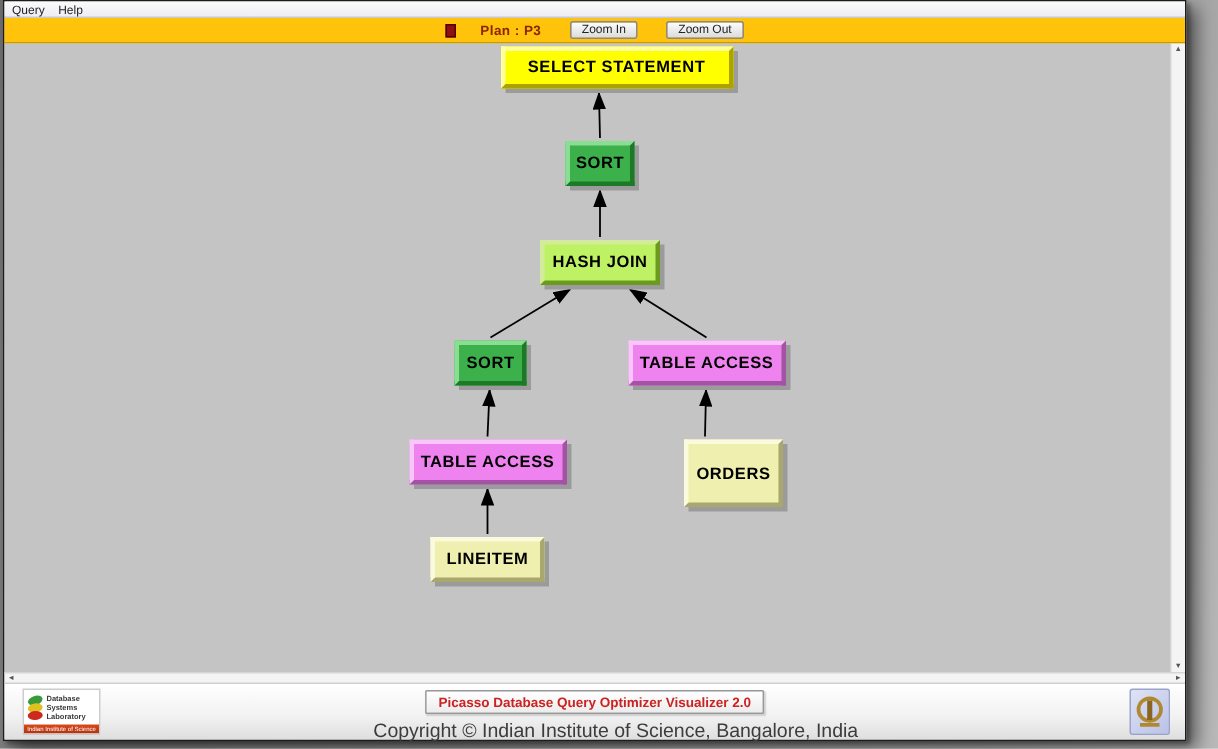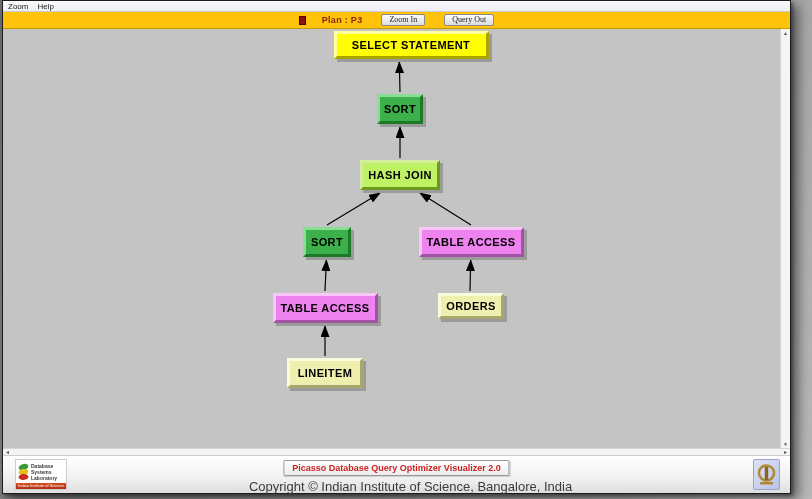--- a/index.html
+++ b/index.html
@@ -34,21 +34,21 @@
   }
   .menu-item { font-size: 8px; color: #1e1e1e; cursor: default; }
   .toolbar {
     height: 17px; flex: 0 0 17px;
     display: flex; align-items: center; justify-content: center; gap: 16px;
     border-bottom: 1px solid #c79a00;
   }
   .swatch { width: 7px; height: 9px; border: 1px solid #550000; }
   .plan-label { font-size: 9px; font-weight: bold; letter-spacing: 0.3px; }
   .tb-btn {
-    font-family: Liberation Serif, serif;
+    font-family: Liberation Sans, sans-serif;
     font-size: 8px; line-height: 10px; color: #222;
     padding: 0 7px; height: 12px;
     background: linear-gradient(to bottom, #fcfcfc, #dcdcdc);
     border: 1px solid #8a8a8a; border-radius: 2px;
     margin-left: 3px; cursor: pointer;
   }
   .content { flex: 1 1 auto; display: flex; min-height: 0; }
   .canvas { flex: 1 1 auto; position: relative; overflow: hidden; }
   .canvas svg { position: absolute; left: 0; top: 0; overflow: visible; }
   .plan-node {
@@ -108,29 +108,29 @@
     display: flex; align-items: center; justify-content: center;
   }
 </style>
 </head>
 <body>
 
 <div class="window">
 
 
   <div class="menubar">
-    <span class="menu-item">Zoom</span>
+    <span class="menu-item">Query</span>
     <span class="menu-item">Help</span>
   </div>
 
   <div class="toolbar" style="background: rgb(255, 195, 11);">
     <span class="swatch" style="background: rgb(142, 17, 17);"></span>
     <span class="plan-label" style="color: rgb(139, 37, 0);">Plan : P3</span>
     <button class="tb-btn">Zoom In</button>
-    <button class="tb-btn">Query Out</button>
+    <button class="tb-btn">Zoom Out</button>
   </div>
 
   <div class="content">
     <div class="canvas" style="background: rgb(196, 196, 196);">
       <svg id="edges" width="777" height="410">
         <defs>
           <marker id="arrowhead" markerUnits="userSpaceOnUse" markerWidth="12" markerHeight="9" refX="11" refY="4.5" orient="auto">
             <path d="M0,0 L12,4.5 L0,9 Z" fill="#000000"></path>
           </marker>
         </defs>
@@ -141,21 +141,21 @@
           <line x1="322" y1="262" x2="323.4" y2="231" stroke="#000000" stroke-width="1.2" marker-end="url(#arrowhead)"></line>
           <line x1="467" y1="262" x2="467.7" y2="231" stroke="#000000" stroke-width="1.2" marker-end="url(#arrowhead)"></line>
           <line x1="322" y1="327" x2="322" y2="297" stroke="#000000" stroke-width="1.2" marker-end="url(#arrowhead)"></line>
         </svg>
     <div class="plan-node" style="left: 330.5px; top: 2px; width: 155px; height: 28px; background: rgb(255, 255, 0); border-color: rgb(255, 255, 158) rgb(171, 164, 0) rgb(171, 164, 0) rgb(255, 255, 158);">SELECT STATEMENT</div>
         <div class="plan-node" style="left: 374px; top: 65px; width: 46px; height: 30px; background: rgb(60, 176, 74); border-color: rgb(138, 222, 147) rgb(28, 122, 38) rgb(28, 122, 38) rgb(138, 222, 147);">SORT</div>
         <div class="plan-node" style="left: 357px; top: 131px; width: 80px; height: 30px; background: #bef264; border-color: rgb(210, 236, 155) rgb(107, 154, 31) rgb(107, 154, 31) rgb(210, 236, 155);">HASH JOIN</div>
         <div class="plan-node" style="left: 300px; top: 198px; width: 48px; height: 30px; background: rgb(60, 176, 74); border-color: rgb(138, 222, 147) rgb(28, 122, 38) rgb(28, 122, 38) rgb(138, 222, 147);">SORT</div>
         <div class="plan-node" style="left: 415.5px; top: 198px; width: 105px; height: 30px; background: rgb(238, 130, 238); border-color: rgb(249, 198, 249) rgb(163, 83, 163) rgb(163, 83, 163) rgb(249, 198, 249);">TABLE ACCESS</div>
         <div class="plan-node" style="left: 269.5px; top: 264px; width: 105px; height: 30px; background: rgb(238, 130, 238); border-color: rgb(249, 198, 249) rgb(163, 83, 163) rgb(163, 83, 163) rgb(249, 198, 249);">TABLE ACCESS</div>
-        <div class="plan-node" style="left: 435px; top: 264px; width: 66px; height: 26px; background: rgb(239, 239, 176); border-color: rgb(250, 250, 220) rgb(168, 168, 110) rgb(168, 168, 110) rgb(250, 250, 220);">ORDERS</div>
+        <div class="plan-node" style="left: 453px; top: 264px; width: 66px; height: 45px; background: rgb(239, 239, 176); border-color: rgb(250, 250, 220) rgb(168, 168, 110) rgb(168, 168, 110) rgb(250, 250, 220);">ORDERS</div>
         <div class="plan-node" style="left: 284px; top: 329px; width: 76px; height: 30px; background: rgb(239, 239, 176); border-color: rgb(250, 250, 220) rgb(168, 168, 110) rgb(168, 168, 110) rgb(250, 250, 220);">LINEITEM</div>
       </div>
     <div class="vscroll">
       <div class="varrow up">▲</div>
       <div class="varrow down">▼</div>
     </div>
   </div>
 
   <div class="hscroll">
     <div class="harrow left">◄</div>

